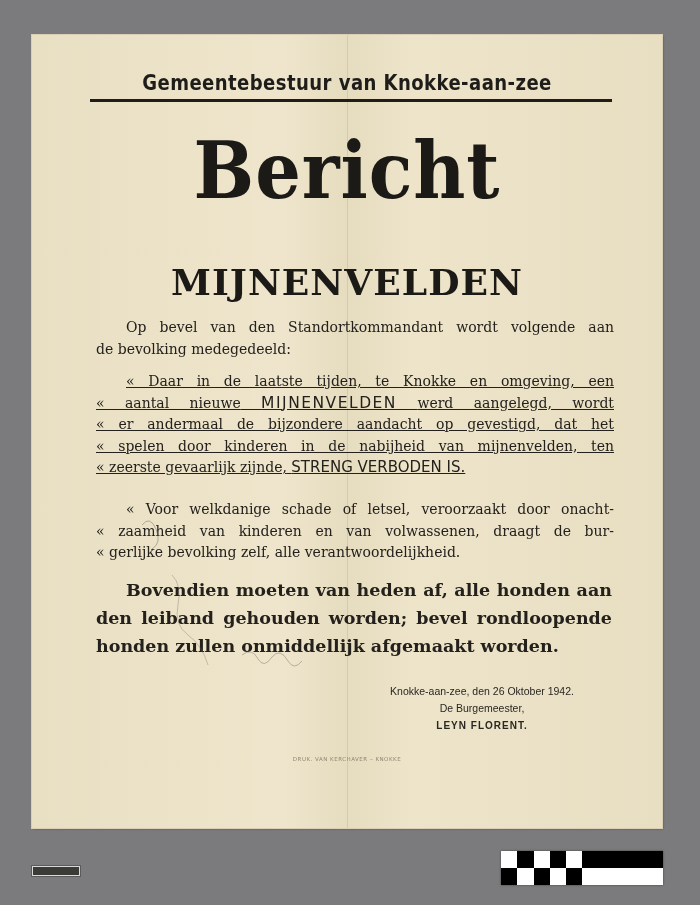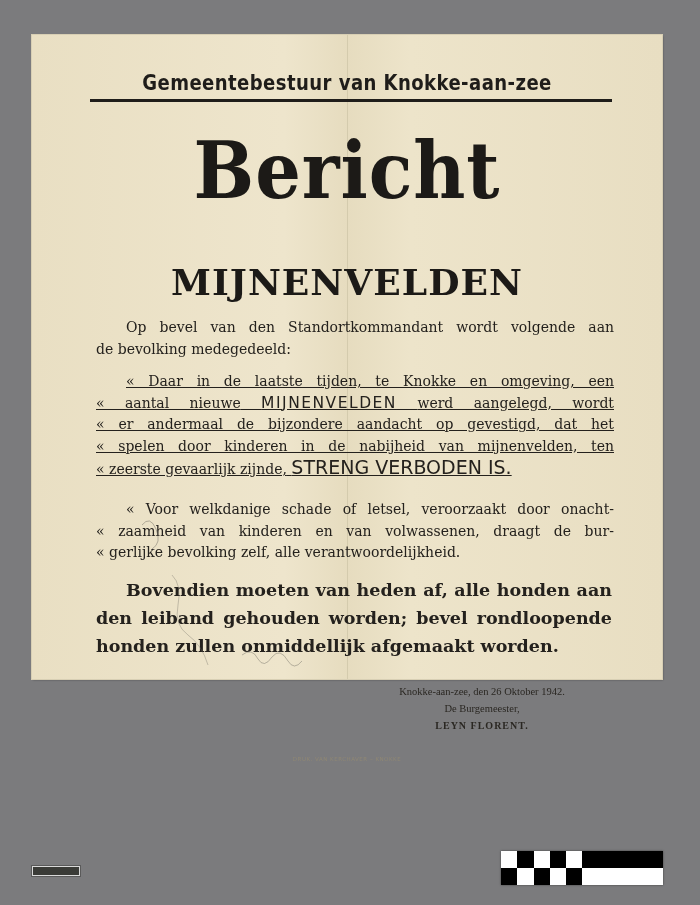--- a/index.html
+++ b/index.html
@@ -12,21 +12,21 @@
       background: #7b7b7d;
       position: relative;
       overflow: hidden;
       font-family: "DejaVu Serif", serif;
     }
     .paper {
       position: absolute;
       left: 32px;
       top: 35px;
       width: 630px;
-      height: 644px;
+      height: 793px;
       background: linear-gradient(90deg, #e9dfc3 0%, #eee5cc 40%, #e6dcbf 50%, #ede4ca 60%, #e8dec2 100%);
       box-shadow: 0 0 0 1px #d8cfb4, 1px 1px 2px rgba(0,0,0,0.35);
       color: #1e1c19;
     }
     .fold {
       position: absolute;
       left: 315px;
       top: 0;
       width: 1px;
       height: 100%;
@@ -104,40 +104,40 @@
     .indent {
       padding-left: 30px;
     }
     .caps-emph {
       font-family: "DejaVu Sans", sans-serif;
       font-size: 15.5px;
       letter-spacing: 1.5px;
     }
     .caps-emph2 {
       font-family: "DejaVu Sans", sans-serif;
-      font-size: 19px;
+      font-size: 15px;
     }
     .p1 { top: 282px; }
     .p2 { top: 336px; text-decoration: underline; }
     .p3 { top: 464px; }
     .p4 {
       top: 541px;
       font-weight: bold;
       font-size: 17.5px;
       line-height: 28px;
       left: 52px;
       width: 528px;
     }
     .signature {
       position: absolute;
       left: 330px;
       width: 240px;
       top: 648px;
       text-align: center;
-      font-family: Liberation Serif, serif;
+      font-family: Liberation Sans, sans-serif;
       font-size: 10.5px;
       line-height: 17px;
       color: #2a2722;
     }
     .signature .name {
       letter-spacing: 1px;
       font-weight: bold;
       font-size: 10px;
     }
     .printer {

